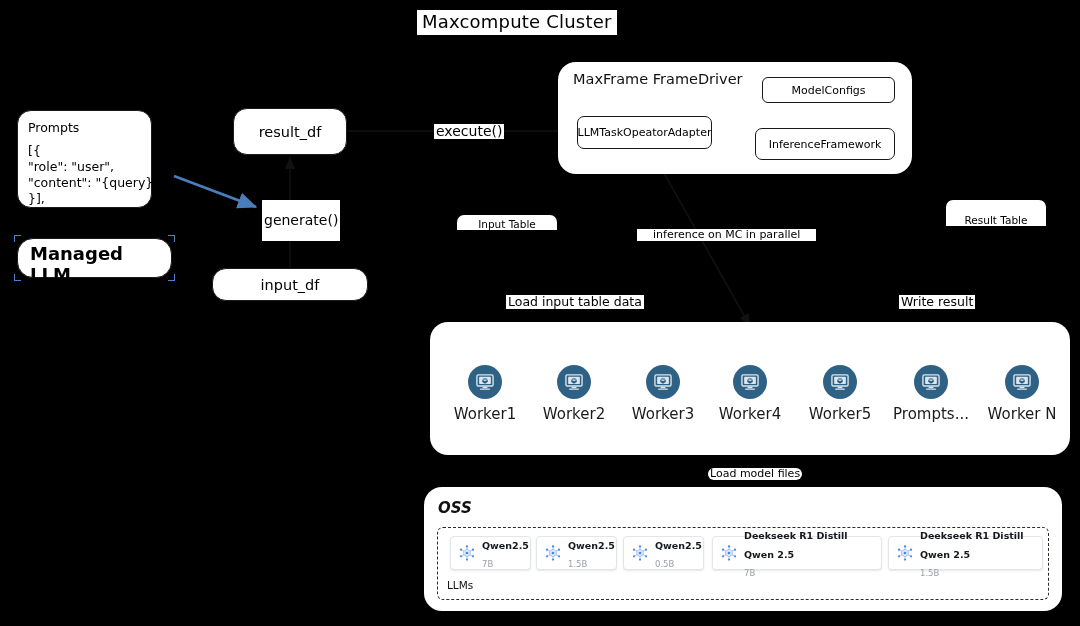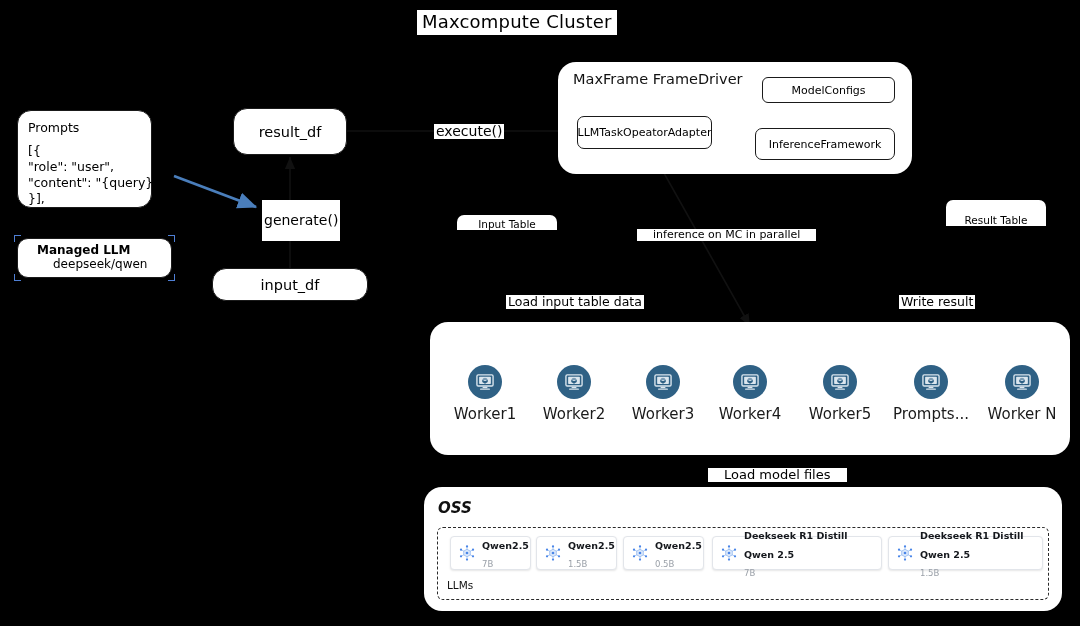--- a/index.html
+++ b/index.html
@@ -65,22 +65,22 @@
     font-size: 12.5px;
     line-height: 1.28;
   }
   #prompts-box .ptitle { margin-bottom: 7px; }
   #prompts-box .pcode { white-space: pre; font-size: 12.5px; }
 
   
   #managed-llm {
     position: absolute;
     left: 17px; top: 238px; width: 155px; height: 40px;
-    background:#fff; border:1.5px solid #1a1a1a; border-radius: 11px;
-    color:#000; font-size: 12px; padding: 4px 19px;
+    background:#fff; border:1.5px solid #1a1a1a; border-radius: 16px;
+    color:#000; font-size: 18px; padding: 4px 12px;
   }
   #managed-llm .mtitle { font-weight: bold; }
   #managed-llm .msub { padding-left: 16px; }
   .handle {
     position: absolute; width: 7px; height: 7px;
     border: 1.4px solid #4f7fd4; background: transparent;
   }
   .h-tl { left: -4px; top: -4px; border-right: none; border-bottom: none; }
   .h-tr { right: -4px; top: -4px; border-left: none; border-bottom: none; }
   .h-bl { left: -4px; bottom: -4px; border-right: none; border-top: none; }
@@ -219,21 +219,21 @@
   <div class="tbl-pill" style="left:457px; top:215px; width:100px; height:15px;">
     <span>Input Table</span>
   </div>
   <div class="tbl-pill" style="left:938px; top:200px; width:100px; height:26px;margin-left:8px;">
     <span>Result Table</span>
   </div>
 
   <div class="lbl" style="left:637px; top:229px; font-size:11px; padding:0 16px;">inference on MC in parallel</div>
   <div class="lbl" style="left:506px; top:295px; font-size:12.5px; padding:0 2px;">Load input table data</div>
   <div class="lbl" style="left:899px; top:295px; font-size:12.5px; padding:0 2px;">Write result</div>
-  <div class="lbl" style="left:708px; top:468px; font-size:13px; padding:0 16px;">Load model files</div>
+  <div class="lbl" style="left:708px; top:468px; font-size:11px; padding:0 2px;border-radius:6px;">Load model files</div>
 
   <div class="container-box" style="left:430px; top:322px; width:640px; height:133px;"></div>
 
   <div id="workers-row">
       <div class="worker" style="left: 445px; top: 365px;">
         <div class="wicon">
           <svg width="22" height="22" viewBox="0 0 24 24">
             <rect x="3.2" y="4.2" width="17.6" height="12.2" rx="1.4" fill="none" stroke="#dbe6ee" stroke-width="1.5"></rect>
             <rect x="5.6" y="6.4" width="12.8" height="7.8" rx="0.8" fill="#dbe6ee"></rect>
             <path d="M12 7.4 L15 9.1 L15 12.1 L12 13.8 L9 12.1 L9 9.1 Z" fill="#2f6185"></path>

